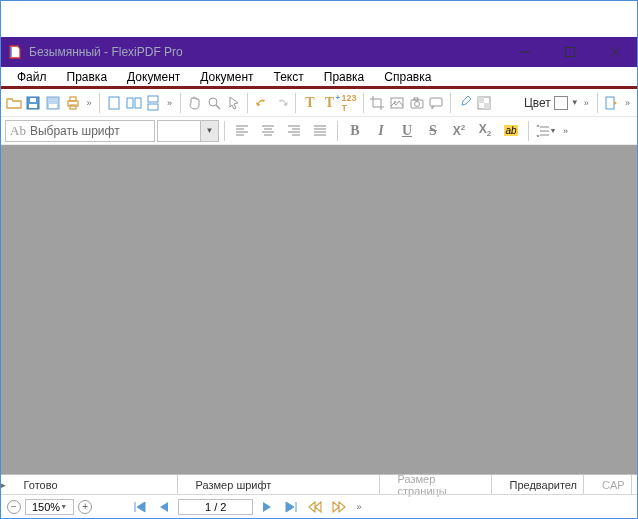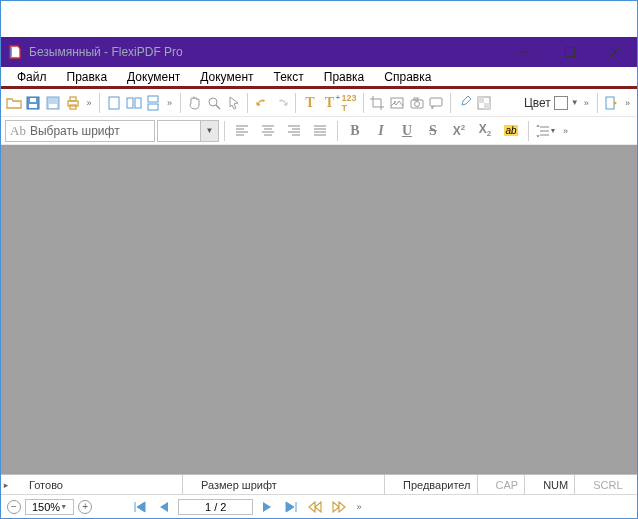--- a/index.html
+++ b/index.html
@@ -304,20 +304,21 @@
     </div>
   <span class="tb-more">»</span>
 </div>
 
 <div class="canvas"></div>
 
 <div class="status1">
   <span class="arrow-left">▸</span>
   <span class="cell" style="min-width:160px">Готово</span>
   <span class="cell" style="min-width:190px">Размер шрифт</span>
+  <span class="cell dim" style="min-width:100px">Размер страницы</span>
   <span class="cell">Предварител</span>
   <span class="cell dim">CAP</span>
   <span class="cell">NUM</span>
   <span class="cell dim" style="border:none">SCRL</span>
 </div>
 
 <div class="status2">
   <span class="circ">−</span>
   <span class="zoom-box">
       <span>150%</span>

